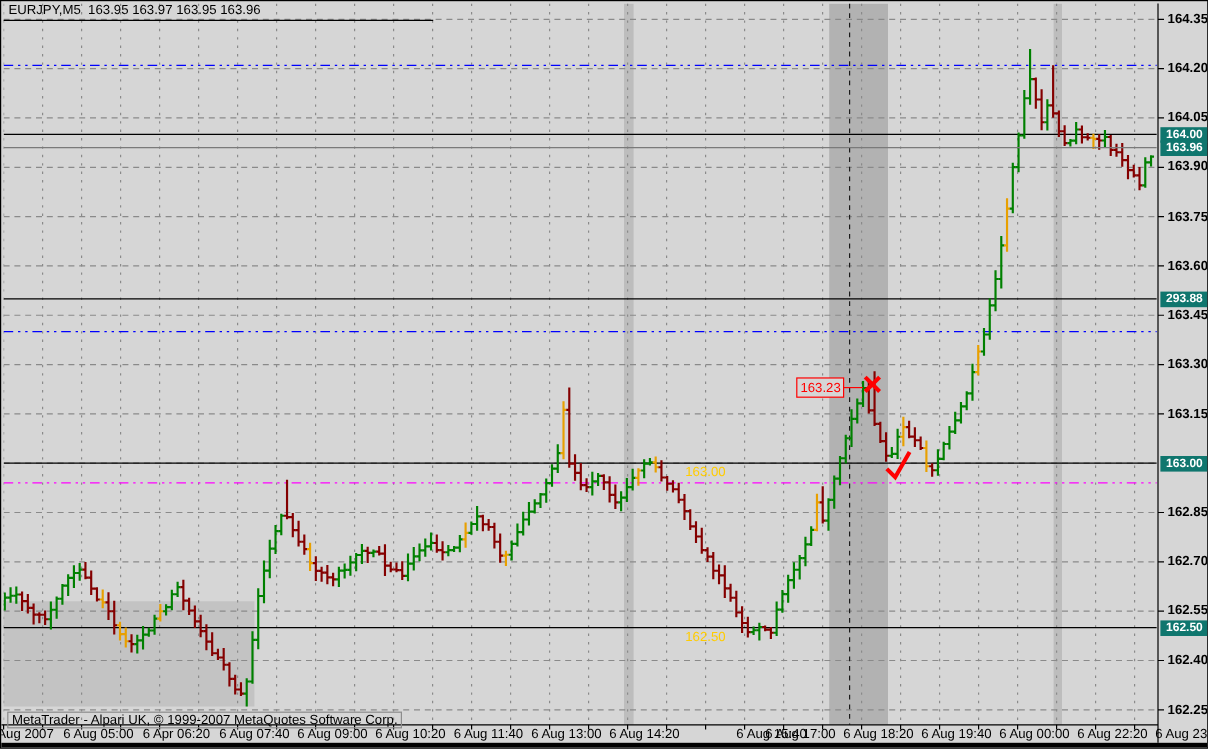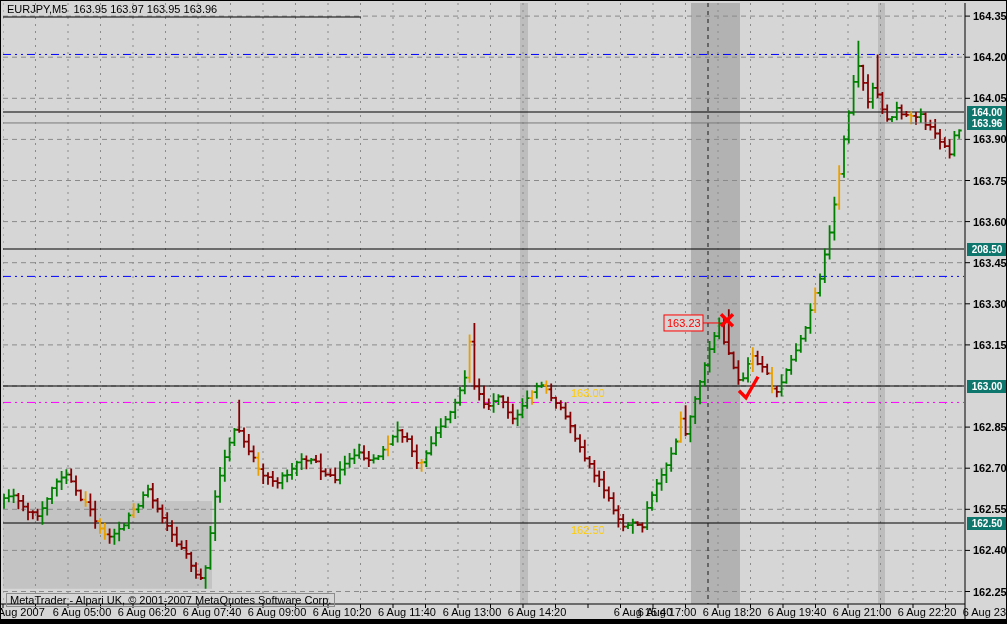--- a/index.html
+++ b/index.html
@@ -371,41 +371,41 @@
       <div class="ptick" style="top: 255.7px;">163.45</div>
       <div class="ptick" style="top: 296.8px;">163.30</div>
       <div class="ptick" style="top: 337.9px;">163.15</div>
       <div class="ptick" style="top: 420.1px;">162.85</div>
       <div class="ptick" style="top: 461.2px;">162.70</div>
       <div class="ptick" style="top: 502.3px;">162.55</div>
       <div class="ptick" style="top: 543.4px;">162.40</div>
       <div class="ptick" style="top: 584.5px;">162.25</div>
       <div class="pbox" style="top: 105px;">164.00</div>
       <div class="pbox" style="top: 115.96px;">163.96</div>
-      <div class="pbox" style="top: 242px;">208.50</div>
+      <div class="pbox" style="top: 242px;">293.88</div>
       <div class="pbox" style="top: 379px;">163.00</div>
       <div class="pbox" style="top: 516px;">162.50</div>
     </div>
 
   <div id="time-axis">
       <div class="tlabel" style="left: -20px;">6 Aug 2007</div>
       <div class="tlabel" style="left: 45px;">6 Aug 05:00</div>
-      <div class="tlabel" style="left: 110px;">6 Aug 06:20</div>
+      <div class="tlabel" style="left: 110px;">6 Apr 06:20</div>
       <div class="tlabel" style="left: 175px;">6 Aug 07:40</div>
       <div class="tlabel" style="left: 240px;">6 Aug 09:00</div>
       <div class="tlabel" style="left: 305px;">6 Aug 10:20</div>
       <div class="tlabel" style="left: 370px;">6 Aug 11:40</div>
       <div class="tlabel" style="left: 435px;">6 Aug 13:00</div>
       <div class="tlabel" style="left: 500px;">6 Aug 14:20</div>
       <div class="tlabel" style="left: 565px; padding-left: 41px;">6 Aug 15:40</div>
       <div class="tlabel" style="left: 630px;">6 Aug 17:00</div>
       <div class="tlabel" style="left: 695px;">6 Aug 18:20</div>
       <div class="tlabel" style="left: 760px;">6 Aug 19:40</div>
-      <div class="tlabel" style="left: 825px;">6 Aug 21:00</div>
+      <div class="tlabel" style="left: 825px;">6 Aug 00:00</div>
       <div class="tlabel" style="left: 890px;">6 Aug 22:20</div>
       <div class="tlabel" style="left: 955px;">6 Aug 23:40</div>
     </div>
 
-  <div id="copyright">MetaTrader - Alpari UK, © 2001-2007 MetaQuotes Software Corp.</div>
+  <div id="copyright">MetaTrader - Alpari UK, © 1999-2007 MetaQuotes Software Corp.</div>
 
   <div id="bottom-strip"></div>
 
 </div>
 
 </body></html>

